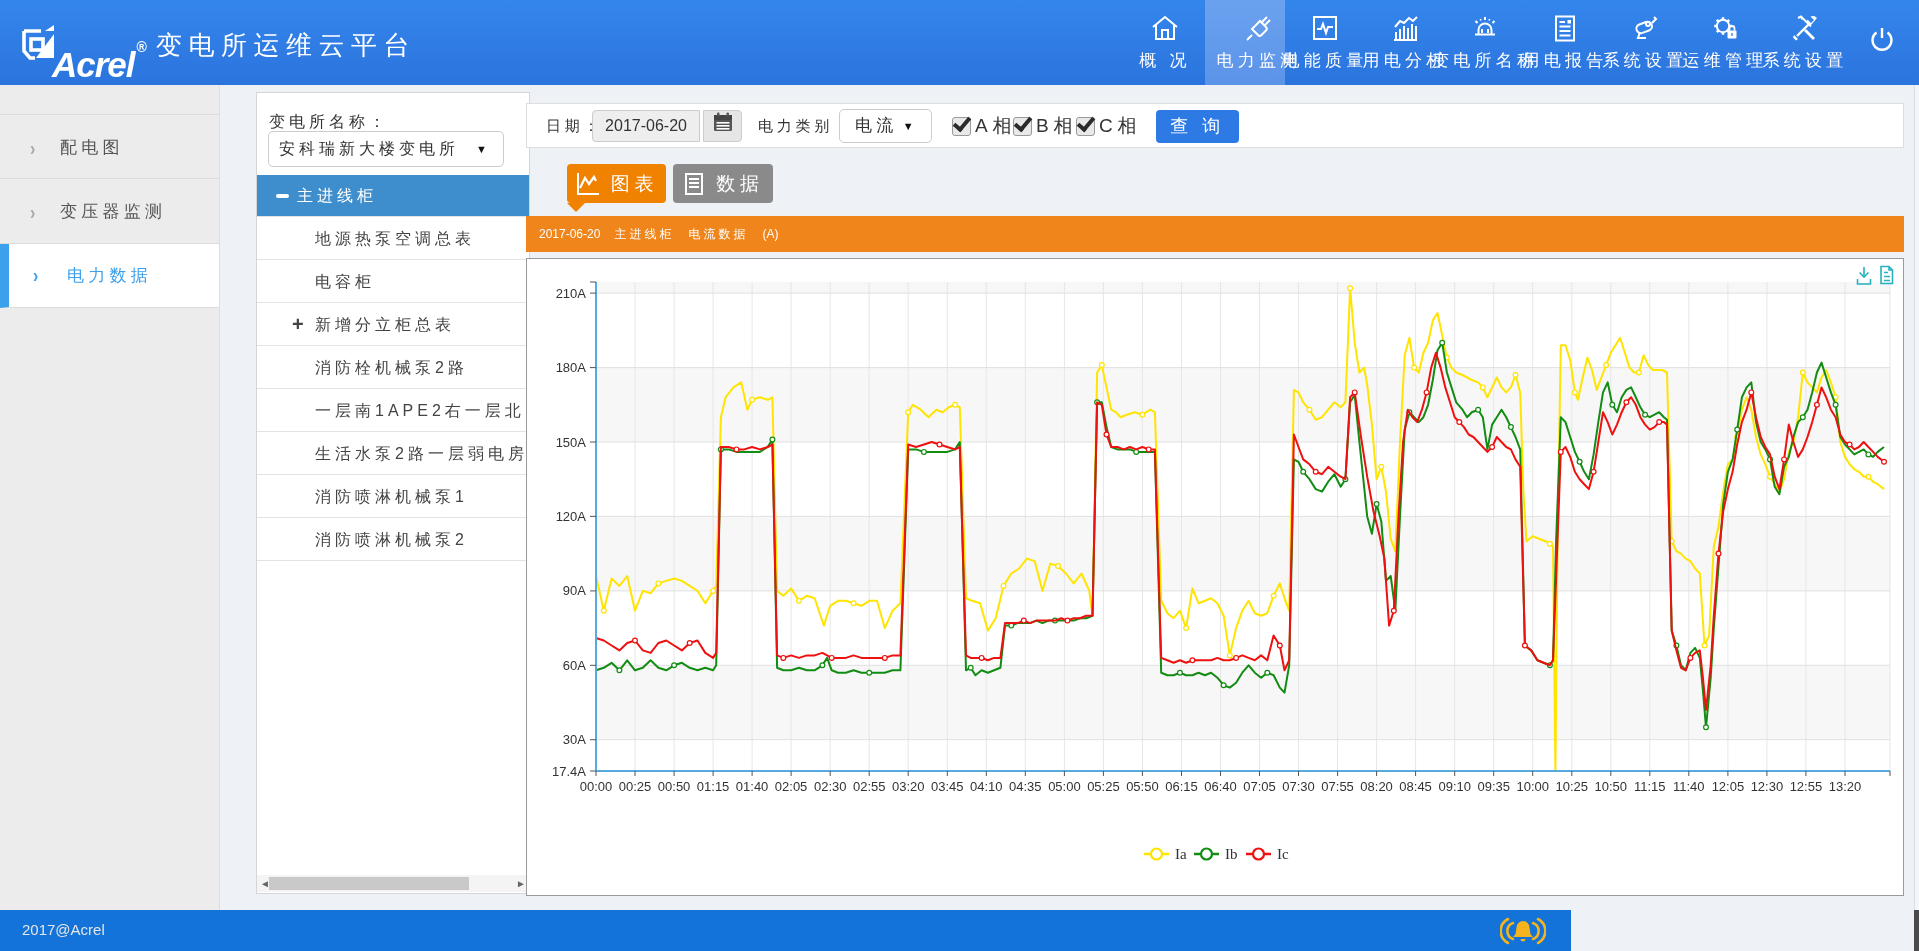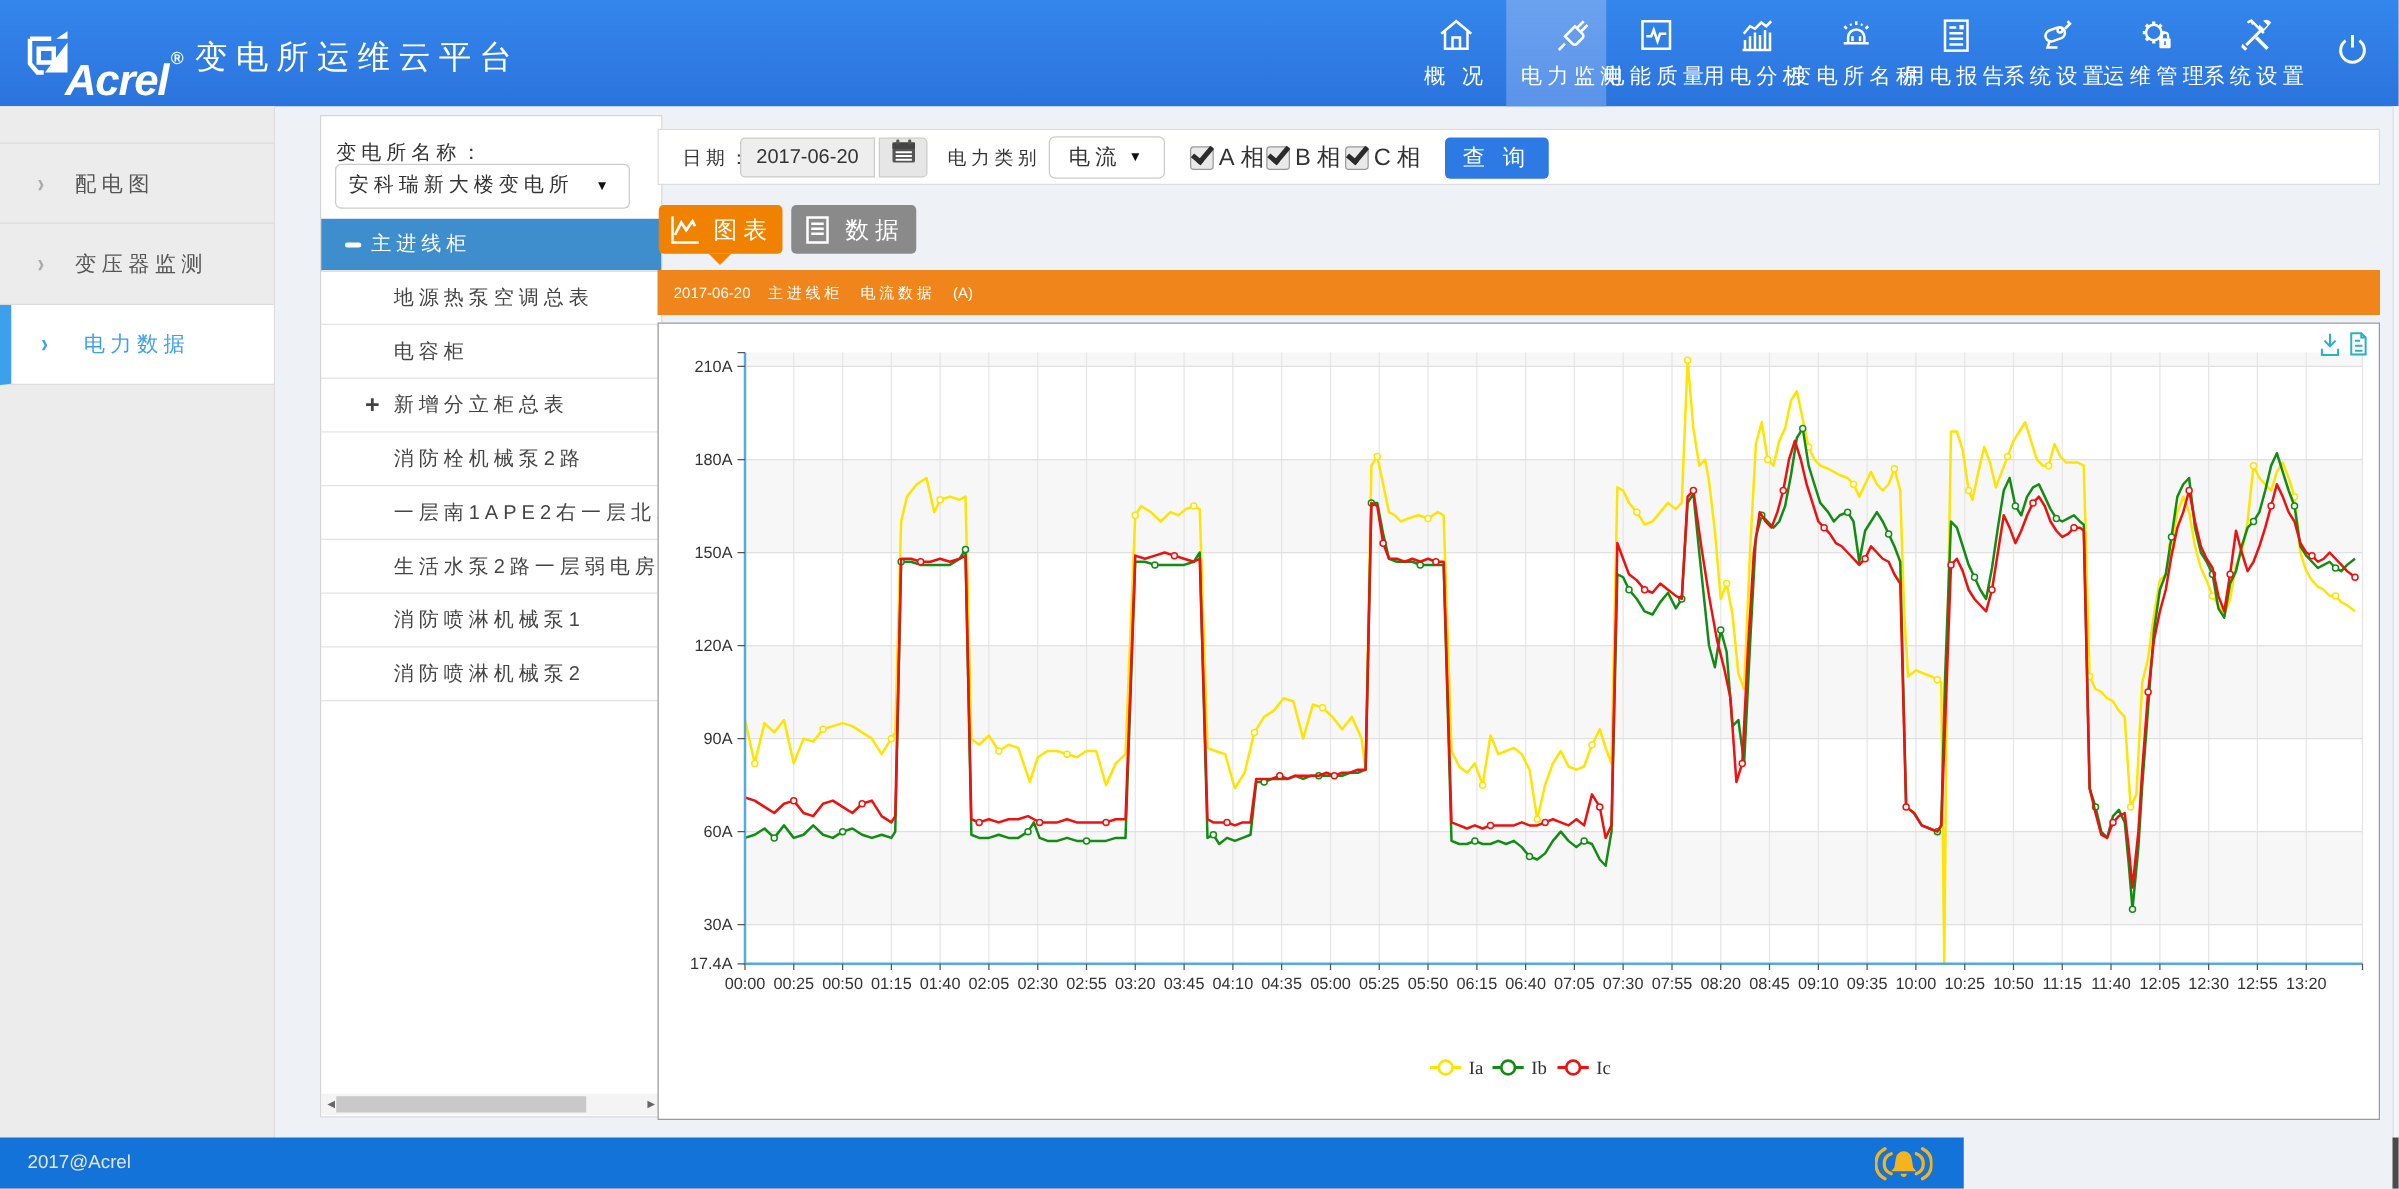--- a/index.html
+++ b/index.html
@@ -60,21 +60,21 @@
 #tb .cal { position:absolute; left:176px; top:6px; width:39px; height:32px; background:#e6e6e6; border:1px solid #ccc; border-radius:0 4px 4px 0; text-align:center; line-height:32px; }
 #tb .lb2 { position:absolute; left:231px; top:13px; font-size:15px; color:#333; }
 #tb .sel { position:absolute; left:312px; top:5px; width:93px; height:34px; background:#fff; border:1px solid #ccc; border-radius:5px; font-size:17px; color:#333; line-height:32px; padding-left:15px; }
 #tb .sel .v { position:absolute; right:13px; top:0px; font-size:11px; color:#111; }
 .ckg { position:absolute; top:9px; display:flex; align-items:center; }
 .ck { width:19px; height:19px; background:#e9e9e9; border:1px solid #9a9a9a; border-radius:3px; position:relative; }
 .ck:after { content:""; position:absolute; left:4px; top:-4px; width:6px; height:13px; border:solid #2b2b2b; border-width:0 4.5px 4.5px 0; transform:rotate(40deg); }
 .ckl { font-size:19px; color:#333; margin-left:4px; margin-right:0; }
 #qbtn { position:absolute; left:629px; top:6px; width:83px; height:33px; background:#2e7ae5; border-radius:4px; color:#fff; font-size:18px; text-align:center; line-height:33px; }
 
-.tab { position:absolute; top:164px; height:39px; border-radius:4px; color:#fff; font-size:19px; display:flex; align-items:center; justify-content:center; }
+.tab { position:absolute; top:164px; height:39px; border-radius:4px; color:#fff; font-size:19px; display:flex; align-items:center; justify-content:center;margin-left:40px; }
 #tab1 { left:527px; width:99px; background:#f08200; }
 #tab2 { left:633px; width:100px; background:#8a8a8a; }
 .tab svg { margin-right:10px; }
 #notch { position:absolute; left:567px; top:203px; width:0; height:0; border-left:9px solid transparent; border-right:9px solid transparent; border-top:9px solid #f08200; }
 
 #bnr { position:absolute; left:526px; top:216px; width:1378px; height:36px; background:#f0851c; color:#fff; font-size:12px; line-height:36px; }
 #bnr span { margin-right:14px; }
 
 #cp { position:absolute; left:526px; top:258px; width:1378px; height:638px; background:#fff; border:1px solid #9a9a9a; }
 </style>

